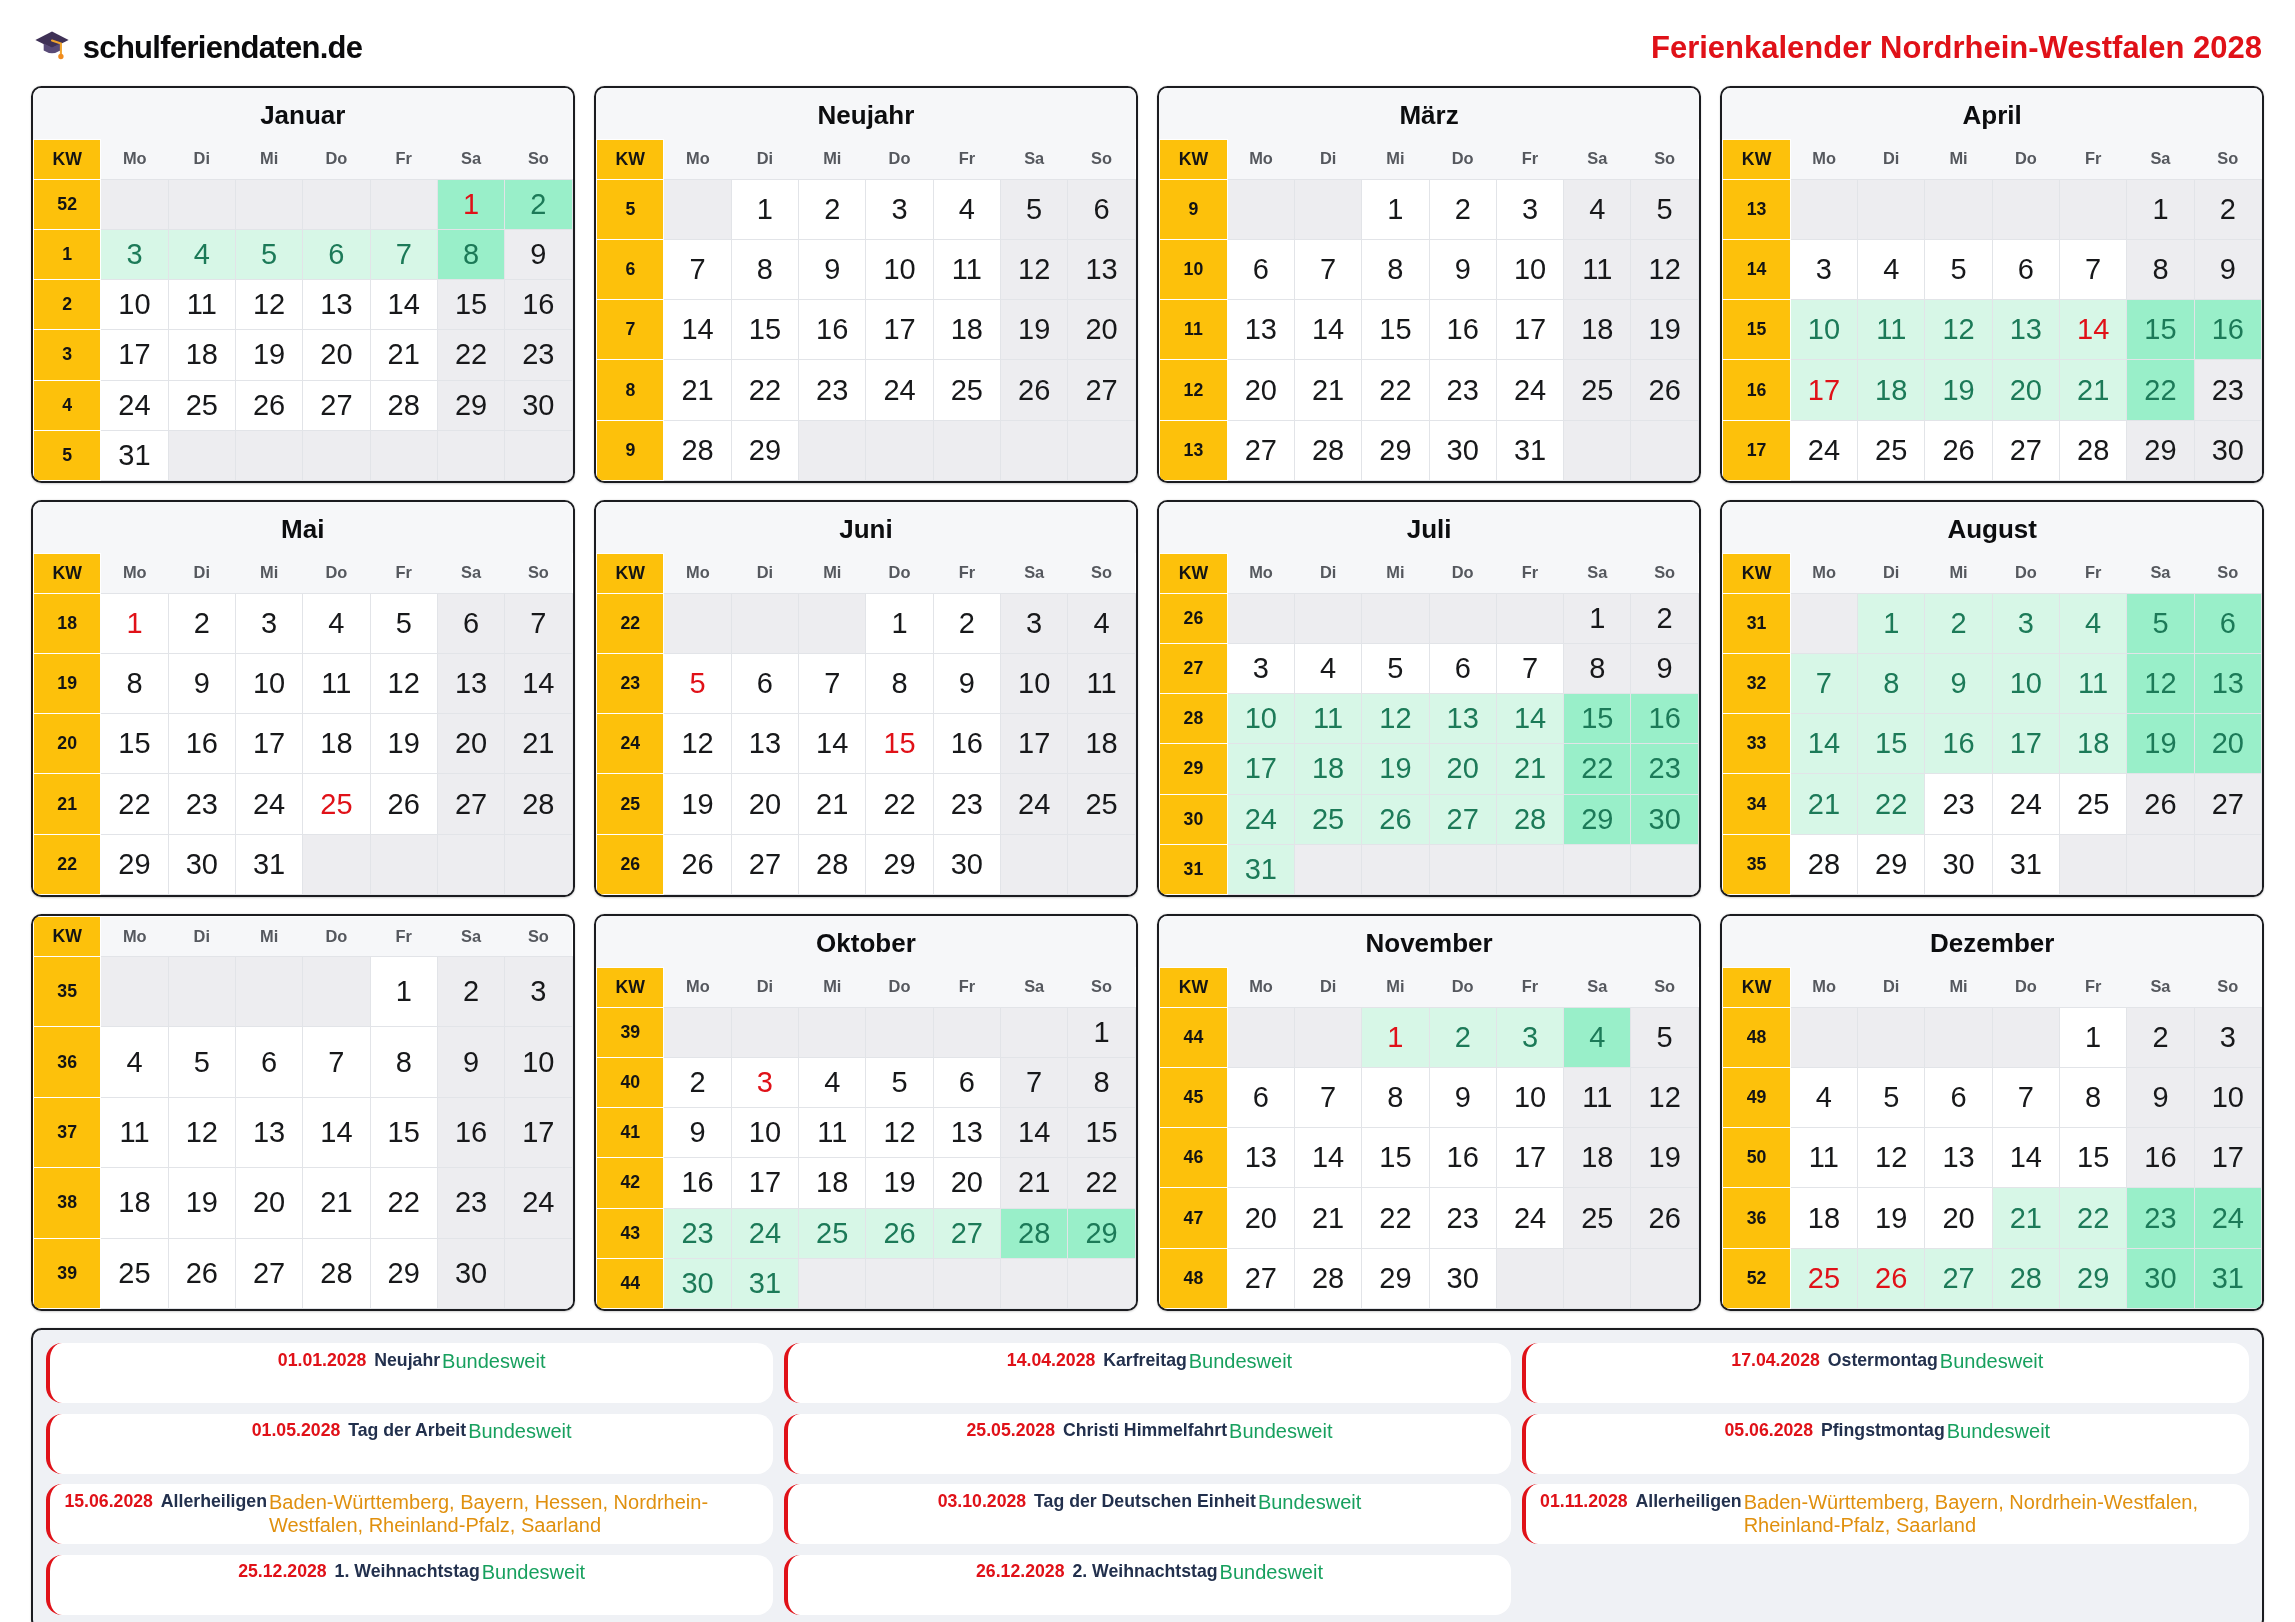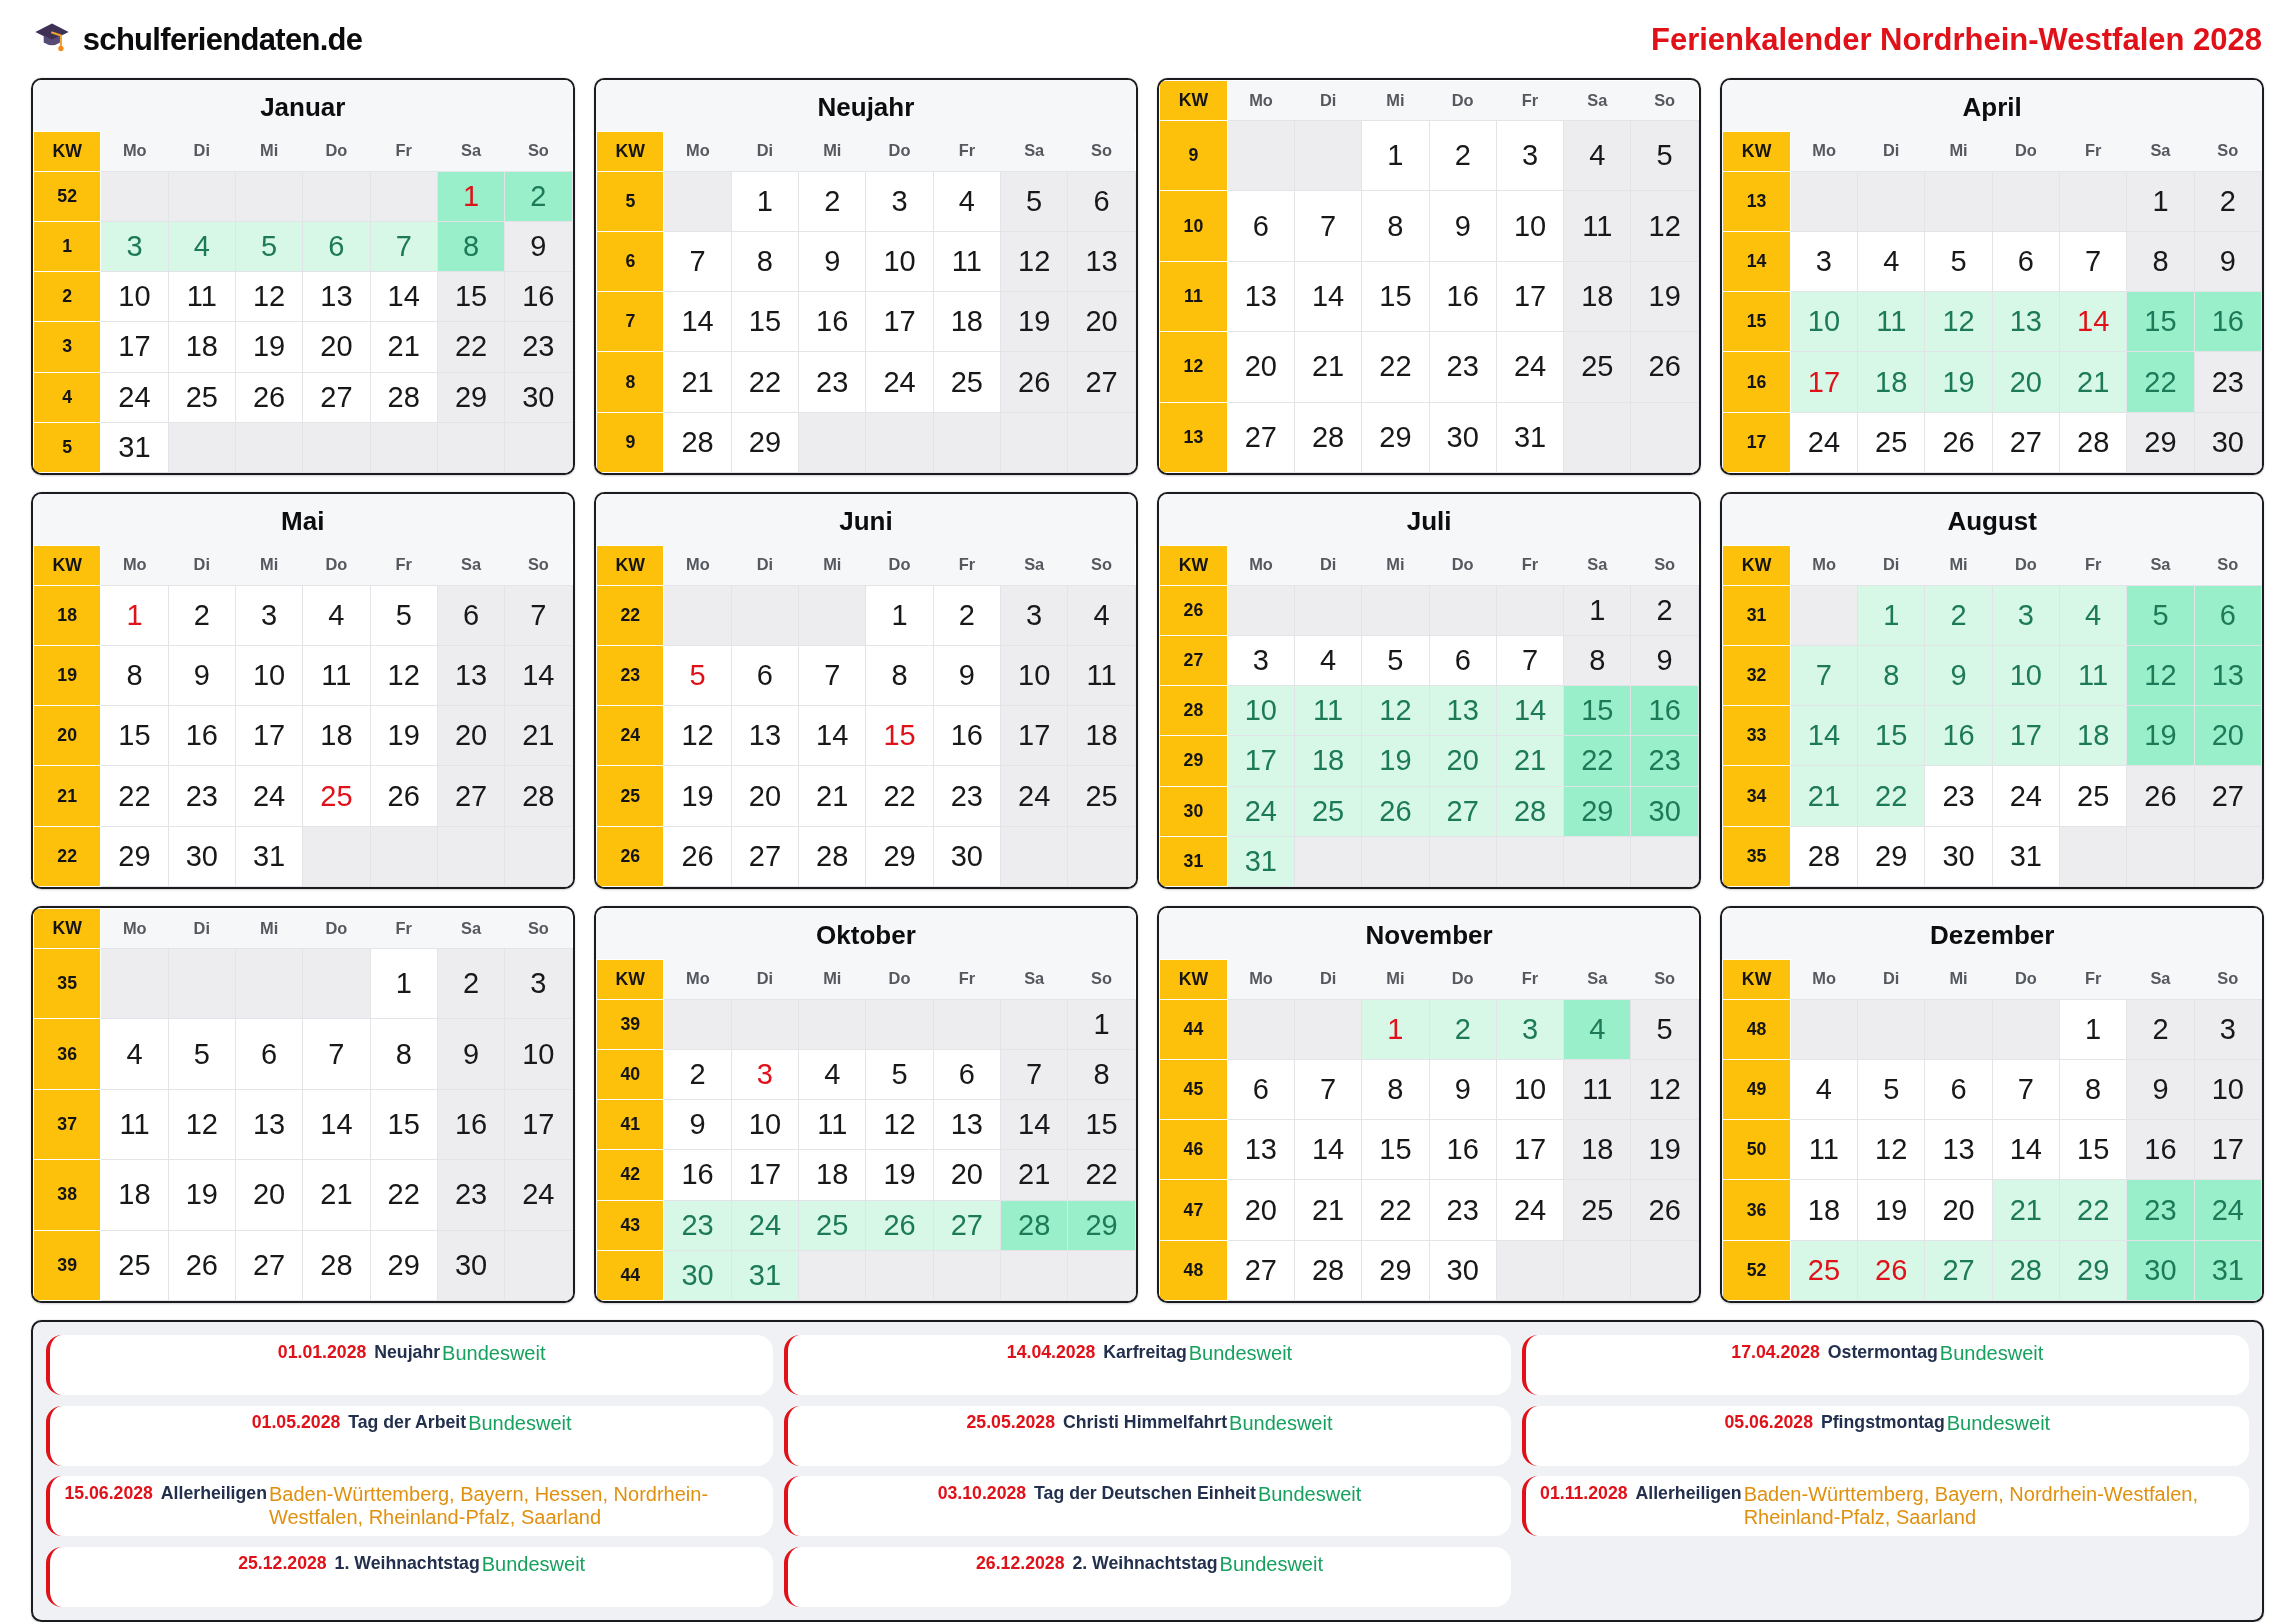--- a/index.html
+++ b/index.html
@@ -4,21 +4,21 @@
 <style>
   html,body{margin:0;padding:0;}
   body{
     width:2295px;height:1623px;background:#ffffff;
     font-family:"Liberation Sans",sans-serif;color:#17181a;
     overflow:hidden;position:relative;
   }
   
   .page-header{
     display:flex;justify-content:space-between;align-items:center;
-    padding:14px 33px 13px 33px;height:51px;
+    padding:22px 33px 13px 33px;height:51px;
   }
   .brand{display:flex;align-items:center;gap:11.8px;cursor:pointer;}
   .brand-text{font-size:31px;font-weight:800;letter-spacing:-0.7px;color:#0b0b0d;}
   .page-title{font-size:31px;font-weight:800;color:#e01118;}
   
   .months{
     display:grid;grid-template-columns:repeat(4,1fr);
     gap:17px 19.6px;margin:0 31px;border-radius:32px;
   }
   .m-box{
@@ -254,20 +254,21 @@
             <td class="bg-g tx-k"></td>
             <td class="bg-g tx-k"></td>
             <td class="bg-g tx-k"></td>
             <td class="bg-g tx-k"></td>
             <td class="bg-g tx-k"></td>
           </tr>
         </tbody>
       </table>
     </div>
     <div class="m-box">
+      <div class="m-title">März</div>
       <table class="cal">
         <colgroup>
           <col class="c-kw">
           <col>
           <col>
           <col>
           <col>
           <col>
           <col>
           <col>

